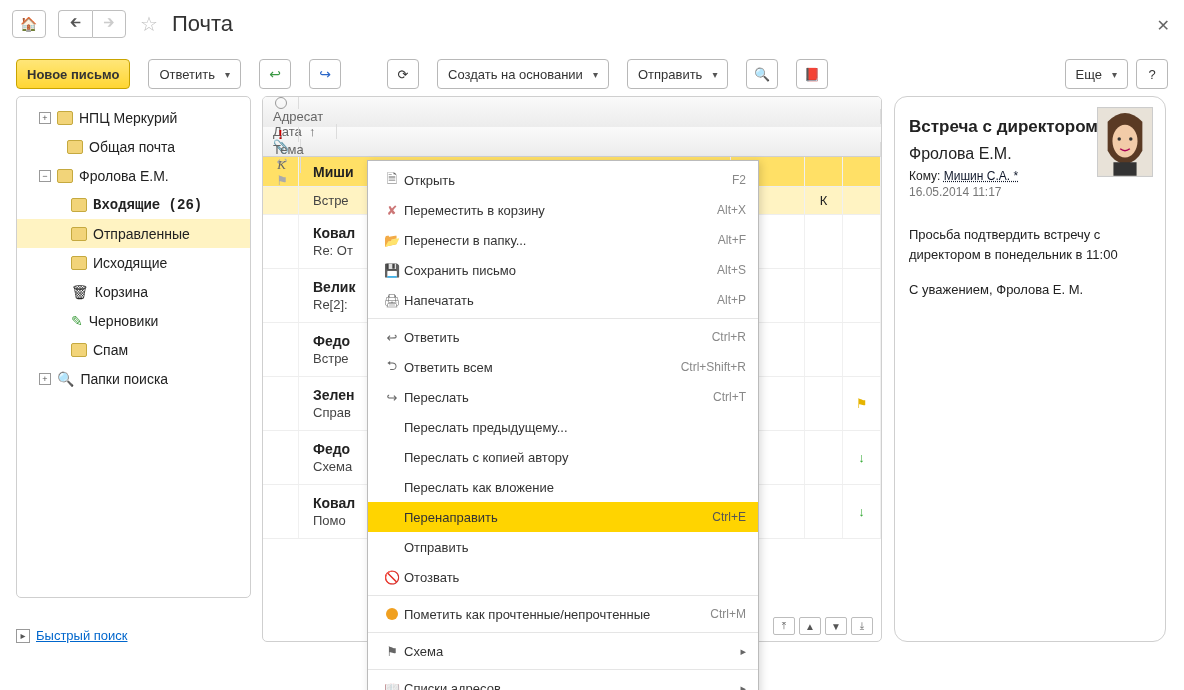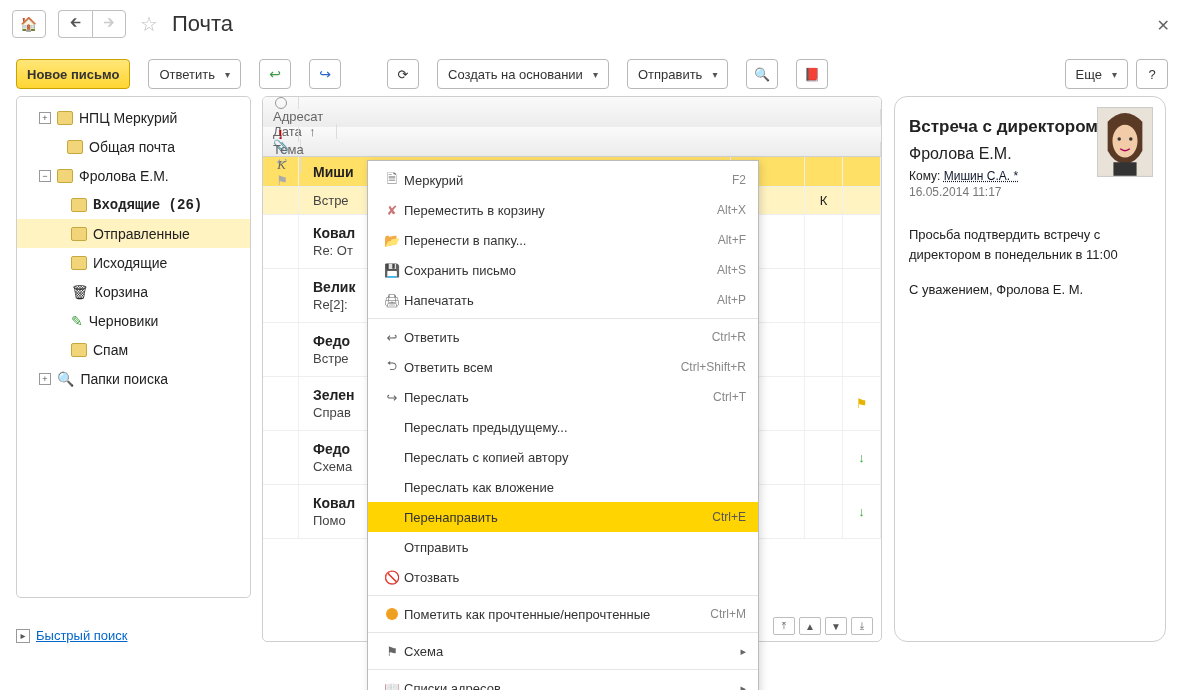--- a/index.html
+++ b/index.html
@@ -417,21 +417,21 @@
       <circle cx="22" cy="32" r="1.8" fill="#333"></circle>
         <circle cx="34" cy="32" r="1.8" fill="#333"></circle>
       <path d="M23 42 Q28 46 33 42" stroke="#a05" stroke-width="1.6" fill="none"></path>
     </svg>
   </div>
 </div>
 
 <div class="ctx">
   <div class="ctx-item">
       <span class="icon-slot">🗎</span>
-      <span class="label">Меркурий</span>
+      <span class="label">Открыть</span>
       <span class="short">F2</span>
     </div>
   <div class="ctx-item">
       <span class="icon-slot" style="color:#c77;">✘</span>
       <span class="label">Переместить в корзину</span>
       <span class="short">Alt+X</span>
     </div>
   <div class="ctx-item">
       <span class="icon-slot">📂</span>
       <span class="label">Перенести в папку...</span>

